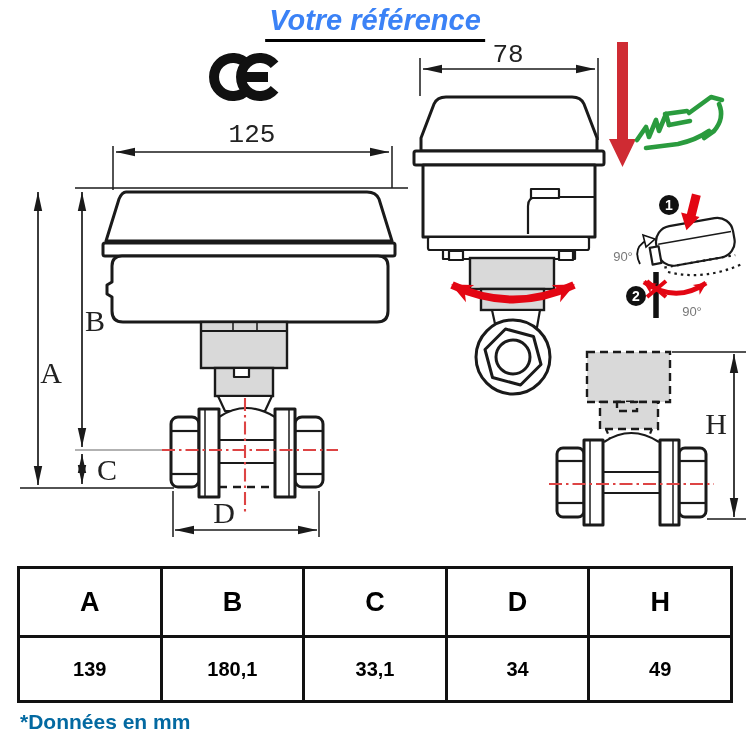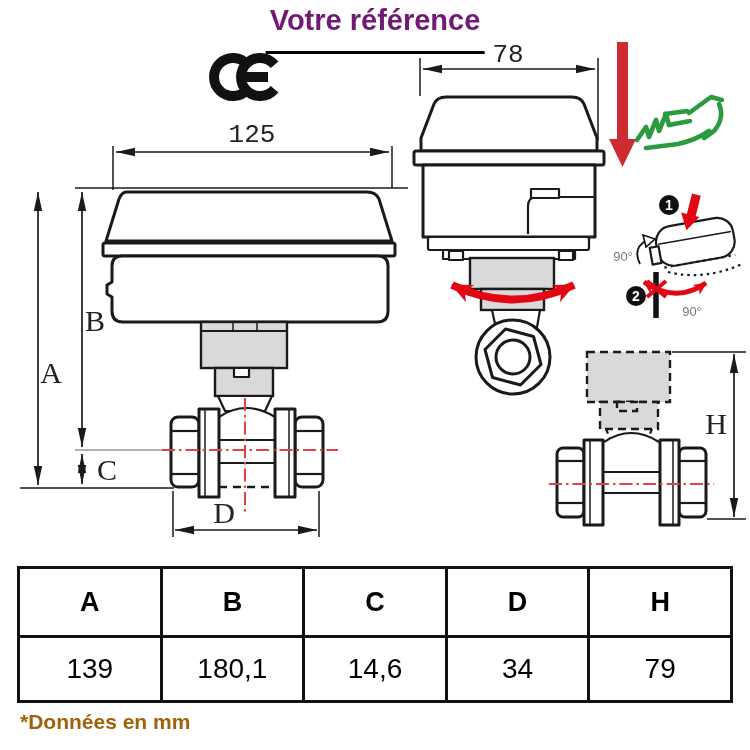--- a/index.html
+++ b/index.html
@@ -1,20 +1,20 @@
 <!DOCTYPE html>
 <html style="--line: #1a1a1a; --red: #cf2b33; --bright-red: #e30613; --green: #2a9b3e; --gray-fill: #d9d9d9; --centerline-red: #dd4444;"><head>
 <meta charset="utf-8">
 <style>
   html,body{margin:0;padding:0;background:#fff;}
   .page{position:relative;width:750px;height:750px;background:#fff;overflow:hidden;
         font-family:"Liberation Sans",sans-serif;}
   .title{position:absolute;top:4px;left:50%;transform:translateX(-50%);
-         font-size:29px;font-weight:bold;color:#701a75;border-bottom:3px solid #000;
-         padding:0 4px 14px 4px;white-space:nowrap;}
+         font-size:29px;font-weight:bold;color:#3b82f6;border-bottom:3px solid #000;
+         padding:0 4px 2px 4px;white-space:nowrap;font-style:italic;}
   .drawing{position:absolute;top:0;left:0;}
   
   .outline{fill:#fff;stroke:var(--line);stroke-width:3;stroke-linejoin:round;}
   .outline2{fill:#fff;stroke:var(--line);stroke-width:2.2;stroke-linejoin:round;}
   .grayfill{fill:var(--gray-fill);stroke:var(--line);stroke-width:2.4;}
   .graydash{fill:var(--gray-fill);stroke:var(--line);stroke-width:2.4;stroke-dasharray:8 5;}
   .edge{stroke:var(--line);stroke-width:2.2;fill:none;}
   .thin{stroke:var(--line);stroke-width:1.5;fill:none;}
   .dim{stroke:var(--line);stroke-width:1.7;fill:none;}
   .hid{stroke:var(--line);stroke-width:2.6;stroke-dasharray:8 6;fill:none;}
@@ -26,22 +26,22 @@
   .dimtext{font-family:"Liberation Mono","DejaVu Sans Mono",monospace;font-size:26px;fill:#222;}
   .letter{font-family:"Liberation Serif","DejaVu Serif",serif;font-size:30px;fill:#222;}
   .angle{font-family:"Liberation Sans",sans-serif;font-size:13px;fill:#787878;}
   .stepnum{font-family:"Liberation Sans",sans-serif;font-size:14px;font-weight:bold;fill:#fff;}
   
   .dims-table{position:absolute;left:17px;top:566px;width:716px;height:131px;
               border-collapse:collapse;table-layout:fixed;background:#fff;}
   .dims-table th,.dims-table td{border:3px solid #111;text-align:center;vertical-align:middle;
               color:#000;padding:0;}
   .dims-table th{font-size:27px;font-weight:bold;height:66px;}
-  .dims-table td{font-size:28px;font-weight:normal;height:62px;margin-left:16px;}
-  .footnote{position:absolute;left:20px;top:710px;font-size:21px;font-weight:bold;color:#a16207;}
+  .dims-table td{font-size:20px;font-weight:bold;height:62px;margin-left:16px;}
+  .footnote{position:absolute;left:20px;top:710px;font-size:21px;font-weight:bold;color:#0369a1;}
 </style>
 </head>
 <body>
 
 <div class="page">
 
   <div class="title">Votre référence</div>
 
   <svg class="drawing" width="750" height="560" viewBox="0 0 750 560">
     <defs>
@@ -215,22 +215,22 @@
         <tr>
       <th>A</th>
       <th>B</th>
       <th>C</th>
       <th>D</th>
       <th>H</th>
     </tr>
     <tr>
       <td>139</td>
       <td>180,1</td>
-      <td>14,6</td>
+      <td>33,1</td>
       <td>34</td>
-      <td>79</td>
+      <td>49</td>
     </tr>
   </tbody>
     </table>
 
   <div class="footnote">*Données en mm</div>
 
 </div>
 
 </body></html>

